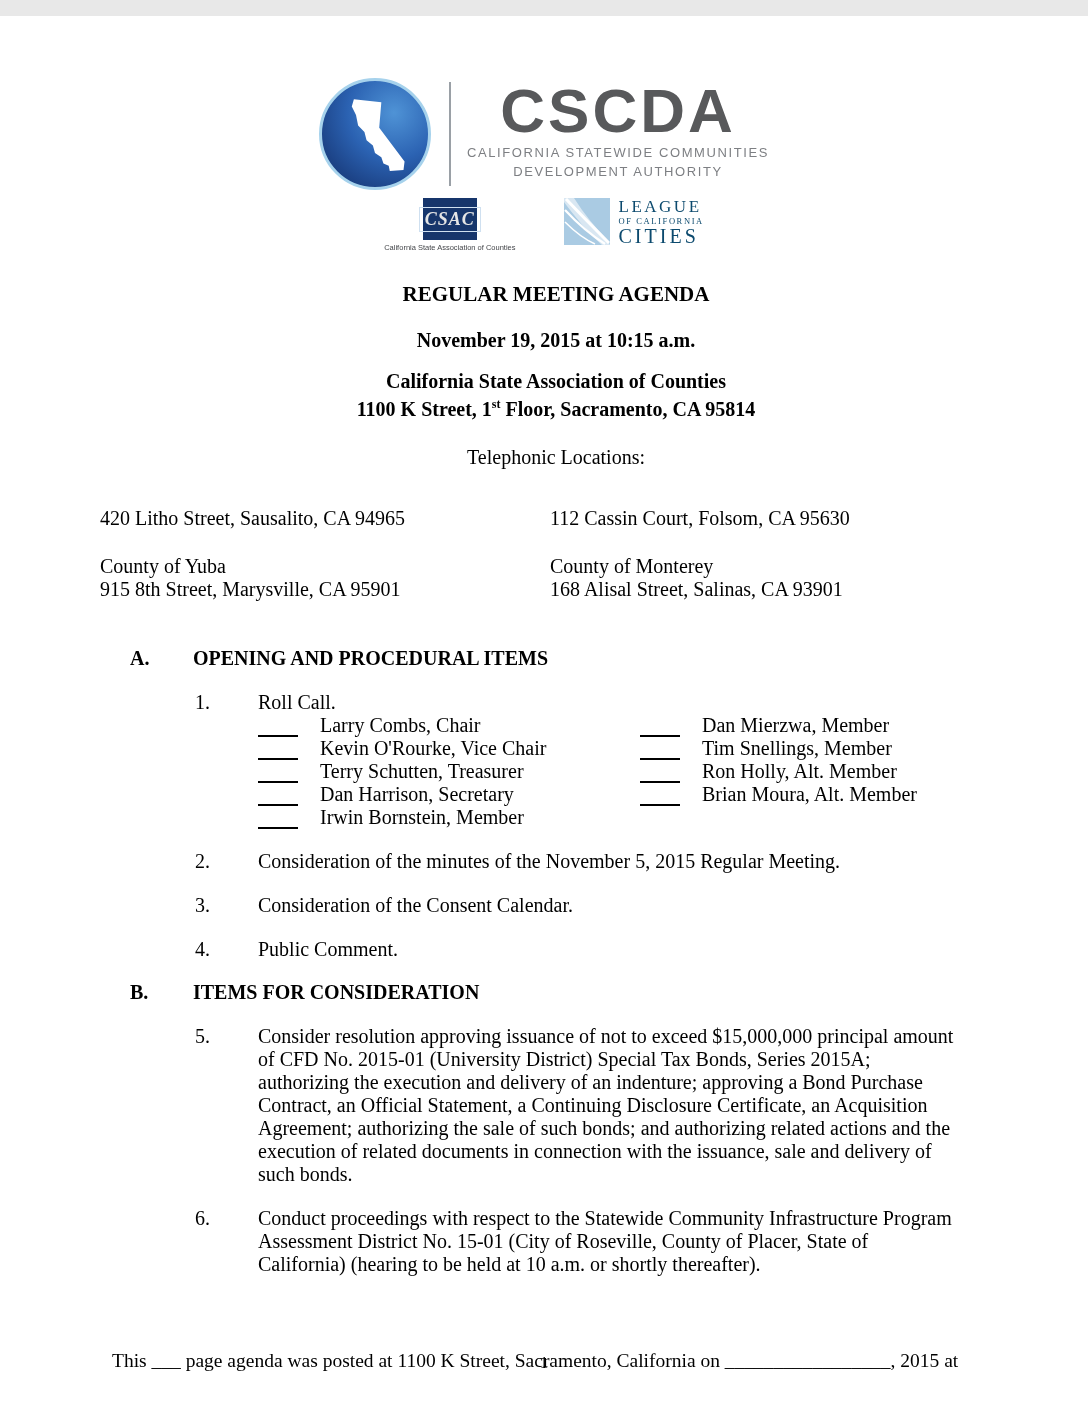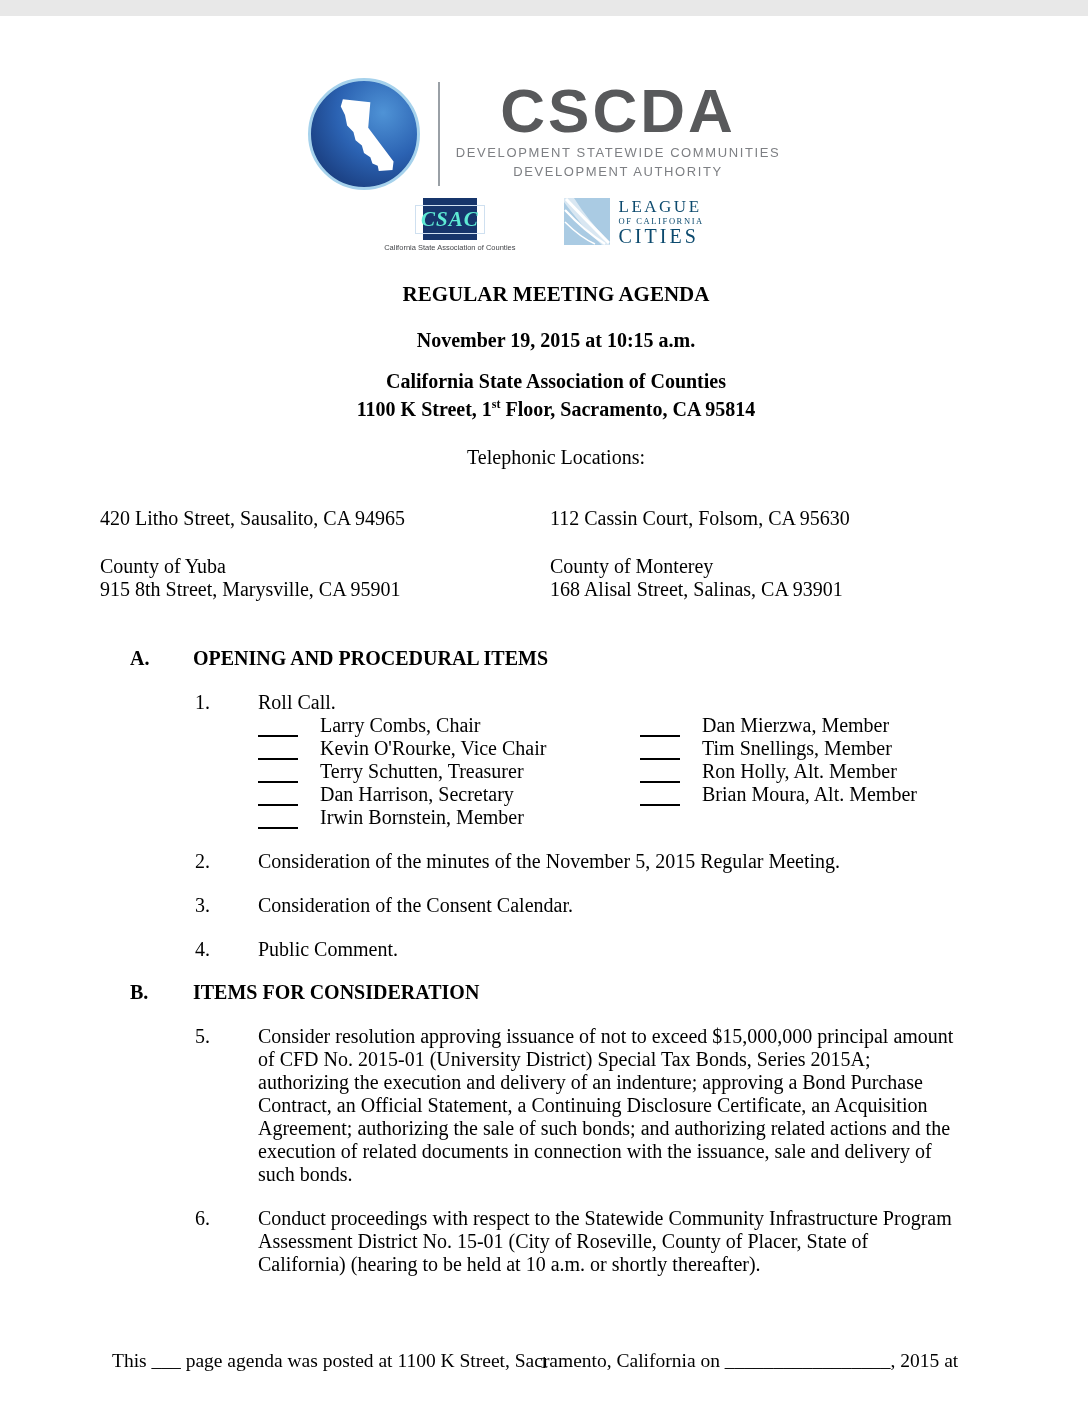--- a/index.html
+++ b/index.html
@@ -51,22 +51,22 @@
     display:flex; justify-content:center; align-items:flex-start; gap:48px;
   }
   .csac { text-align:center; }
   .csac-box {
     width:54px; height:42px; background:#16356b;
     margin:0 auto;
     display:flex; align-items:center; justify-content:center;
   }
   .csac-inner {
     border:1px solid #cfe0f0; padding:1px 5px;
-    color:#5eead4; font-style:italic; font-weight:700;
-    font-family:"Liberation Serif", serif; font-size:21px;
+    color:#e5e5e5; font-style:italic; font-weight:700;
+    font-family:"Liberation Serif", serif; font-size:18px;
     letter-spacing:1px;
   }
   .csac-caption {
     margin-top:3px;
     font-family:"Liberation Sans", sans-serif;
     font-size:7.5px; color:#44464a; white-space:nowrap;
   }
   .league { display:flex; align-items:flex-start; }
   .league svg { width:46px; height:47px; }
   .league-text { margin-left:9px; color:#0c4a6e; font-family:"Liberation Serif", serif; }
@@ -123,21 +123,21 @@
 
   <div class="logo-cscda">
     <div class="globe">
       <svg viewBox="0 0 60 72">
         <path fill="#ffffff" d="M10,3 L36,6 L34,30 L58,62 L57,70 L44,71 L43,66 L38,64 L36,58 L30,54 L28,47 L22,42 L20,34 L14,28 L12,18 L8,10 Z"></path>
       </svg>
     </div>
     <div class="logo-sep"></div>
     <div class="logo-text">
       <div class="logo-acronym">CSCDA</div>
-      <div class="logo-sub">DEVELOPMENT STATEWIDE COMMUNITIES</div>
+      <div class="logo-sub">CALIFORNIA STATEWIDE COMMUNITIES</div>
       <div class="logo-sub">DEVELOPMENT AUTHORITY</div>
     </div>
   </div>
 
   <div class="logo-row">
     <div class="csac">
       <div class="csac-box">
         <span class="csac-inner">CSAC</span>
       </div>
       <div class="csac-caption">California State Association of Counties</div>

